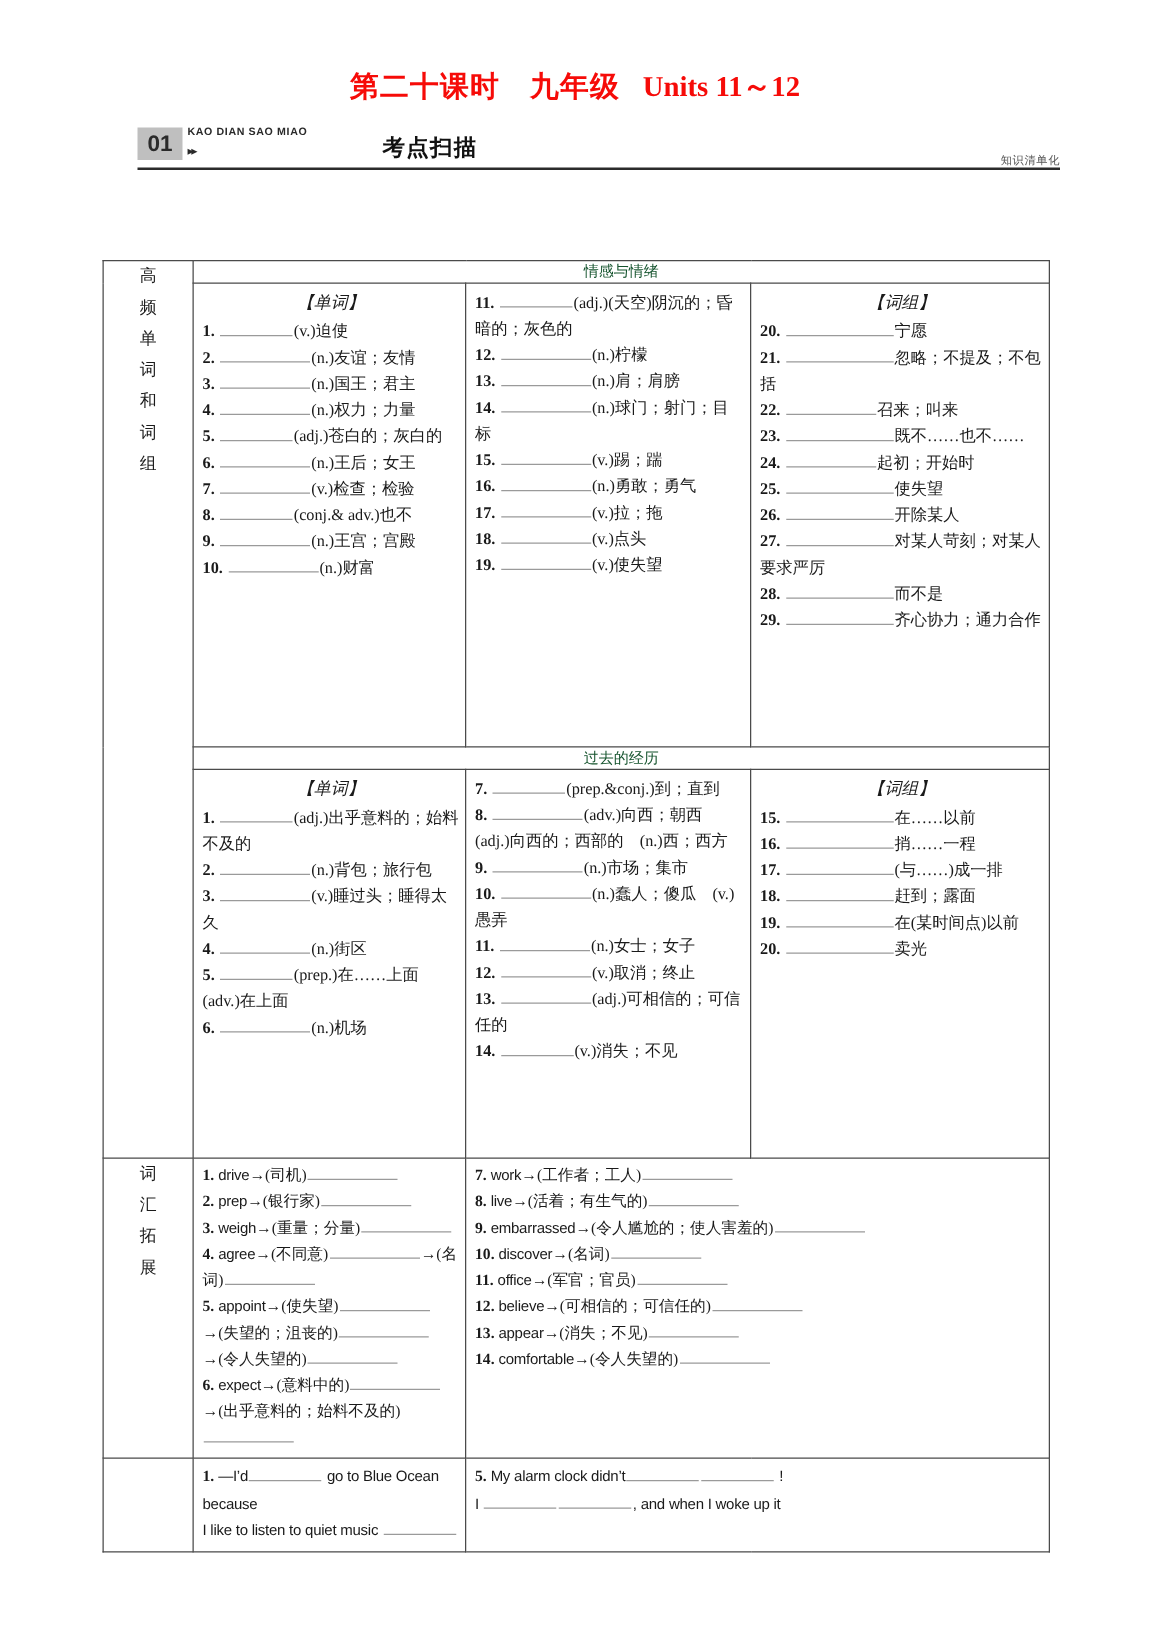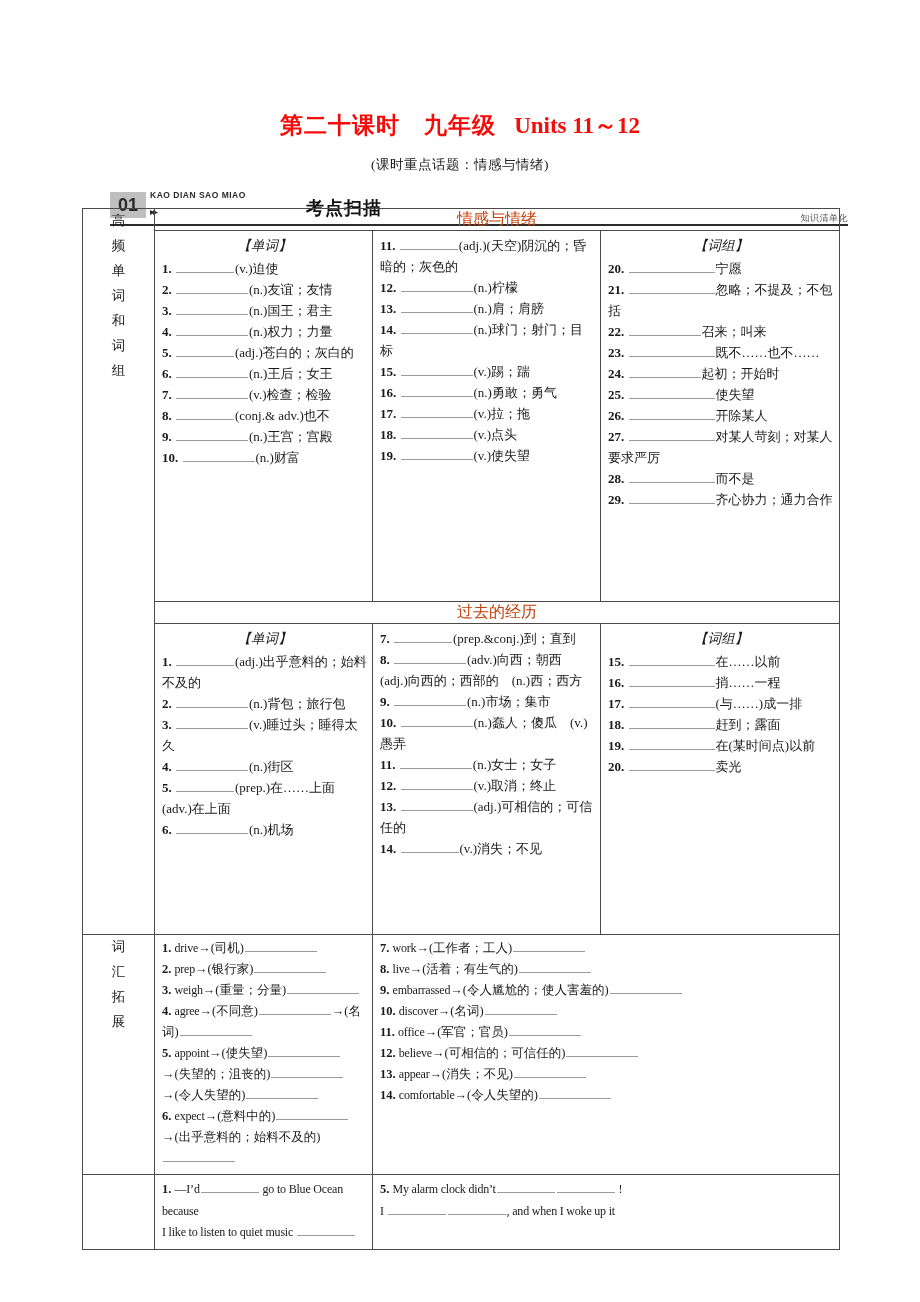--- a/index.html
+++ b/index.html
@@ -22,21 +22,21 @@
     box-sizing: border-box;
   }
 
   
   .title-main {
     text-align: center;
     color: #f60b08;
     font-size: 23px;
     font-weight: bold;
     letter-spacing: 1px;
-    padding-top: 112px;
+    padding-top: 56px;
     line-height: 1.2;
     font-family: "Liberation Serif", "DejaVu Serif", serif;
   }
   .title-main .units {
     font-family: "Liberation Serif", "DejaVu Serif", serif;
     letter-spacing: 0px;
   }
   .title-sub {
     text-align: center;
     font-size: 13.5px;
@@ -137,23 +137,23 @@
     vertical-align: middle;
     font-size: 13.5px;
     line-height: 1.85;
     letter-spacing: 0px;
     color: #1a1a1a;
   }
   .rowlabel span { display: block; }
 
   .section-head {
     text-align: center;
-    font-size: 16px;
+    font-size: 12px;
     padding: 5px 0 4px 0;
-    color: #c2410c;
+    color: #14532d;
   }
 
   .cellpad {
     padding: 4px 5px 7px 7px;
     font-size: 13px;
     line-height: 1.62;
     color: #1a1a1a;
   }
   .grouphead {
     text-align: center;
@@ -175,35 +175,34 @@
     border-bottom: 1px solid #9a9a9a;
     height: 0.95em;
     vertical-align: baseline;
     margin: 0 1px;
   }
   .bl-m  { width: 58px; }
   .bl-l  { width: 72px; }
   .bl-xl { width: 86px; }
 
   
-  .lat { font-family: Liberation Serif, serif; font-size: 12px; letter-spacing: -0.2px; }
+  .lat { font-family: Liberation Sans, sans-serif; font-size: 12px; letter-spacing: -0.2px; }
   .vocab-cell { padding: 3px 6px 5px 7px; font-size: 12.5px; line-height: 1.68; }
   .sent-cell  { padding: 4px 6px 5px 7px; font-size: 12.5px; line-height: 1.72; }
   .arw { font-family: "Liberation Sans", sans-serif; }
 </style>
 </head>
 <body>
 
 <div class="page">
 
   <div class="title-main">
     <span>第二十课时　九年级</span>
     <span class="units">&nbsp;&nbsp;</span><span class="units">Units 11～12</span>
   </div>
-  <div class="title-sub">(课时重点话题：情感与情绪)</div>
 
   <div class="banner">
     <div class="banner-inner">
       <div class="num-box">01</div>
       <div class="pinyin">KAO DIAN SAO MIAO</div>
       <div class="arrows">▸▸</div>
       <div class="banner-title">考点扫描</div>
       <div class="banner-right">知识清单化</div>
       <div class="banner-rule"></div>
     </div>

